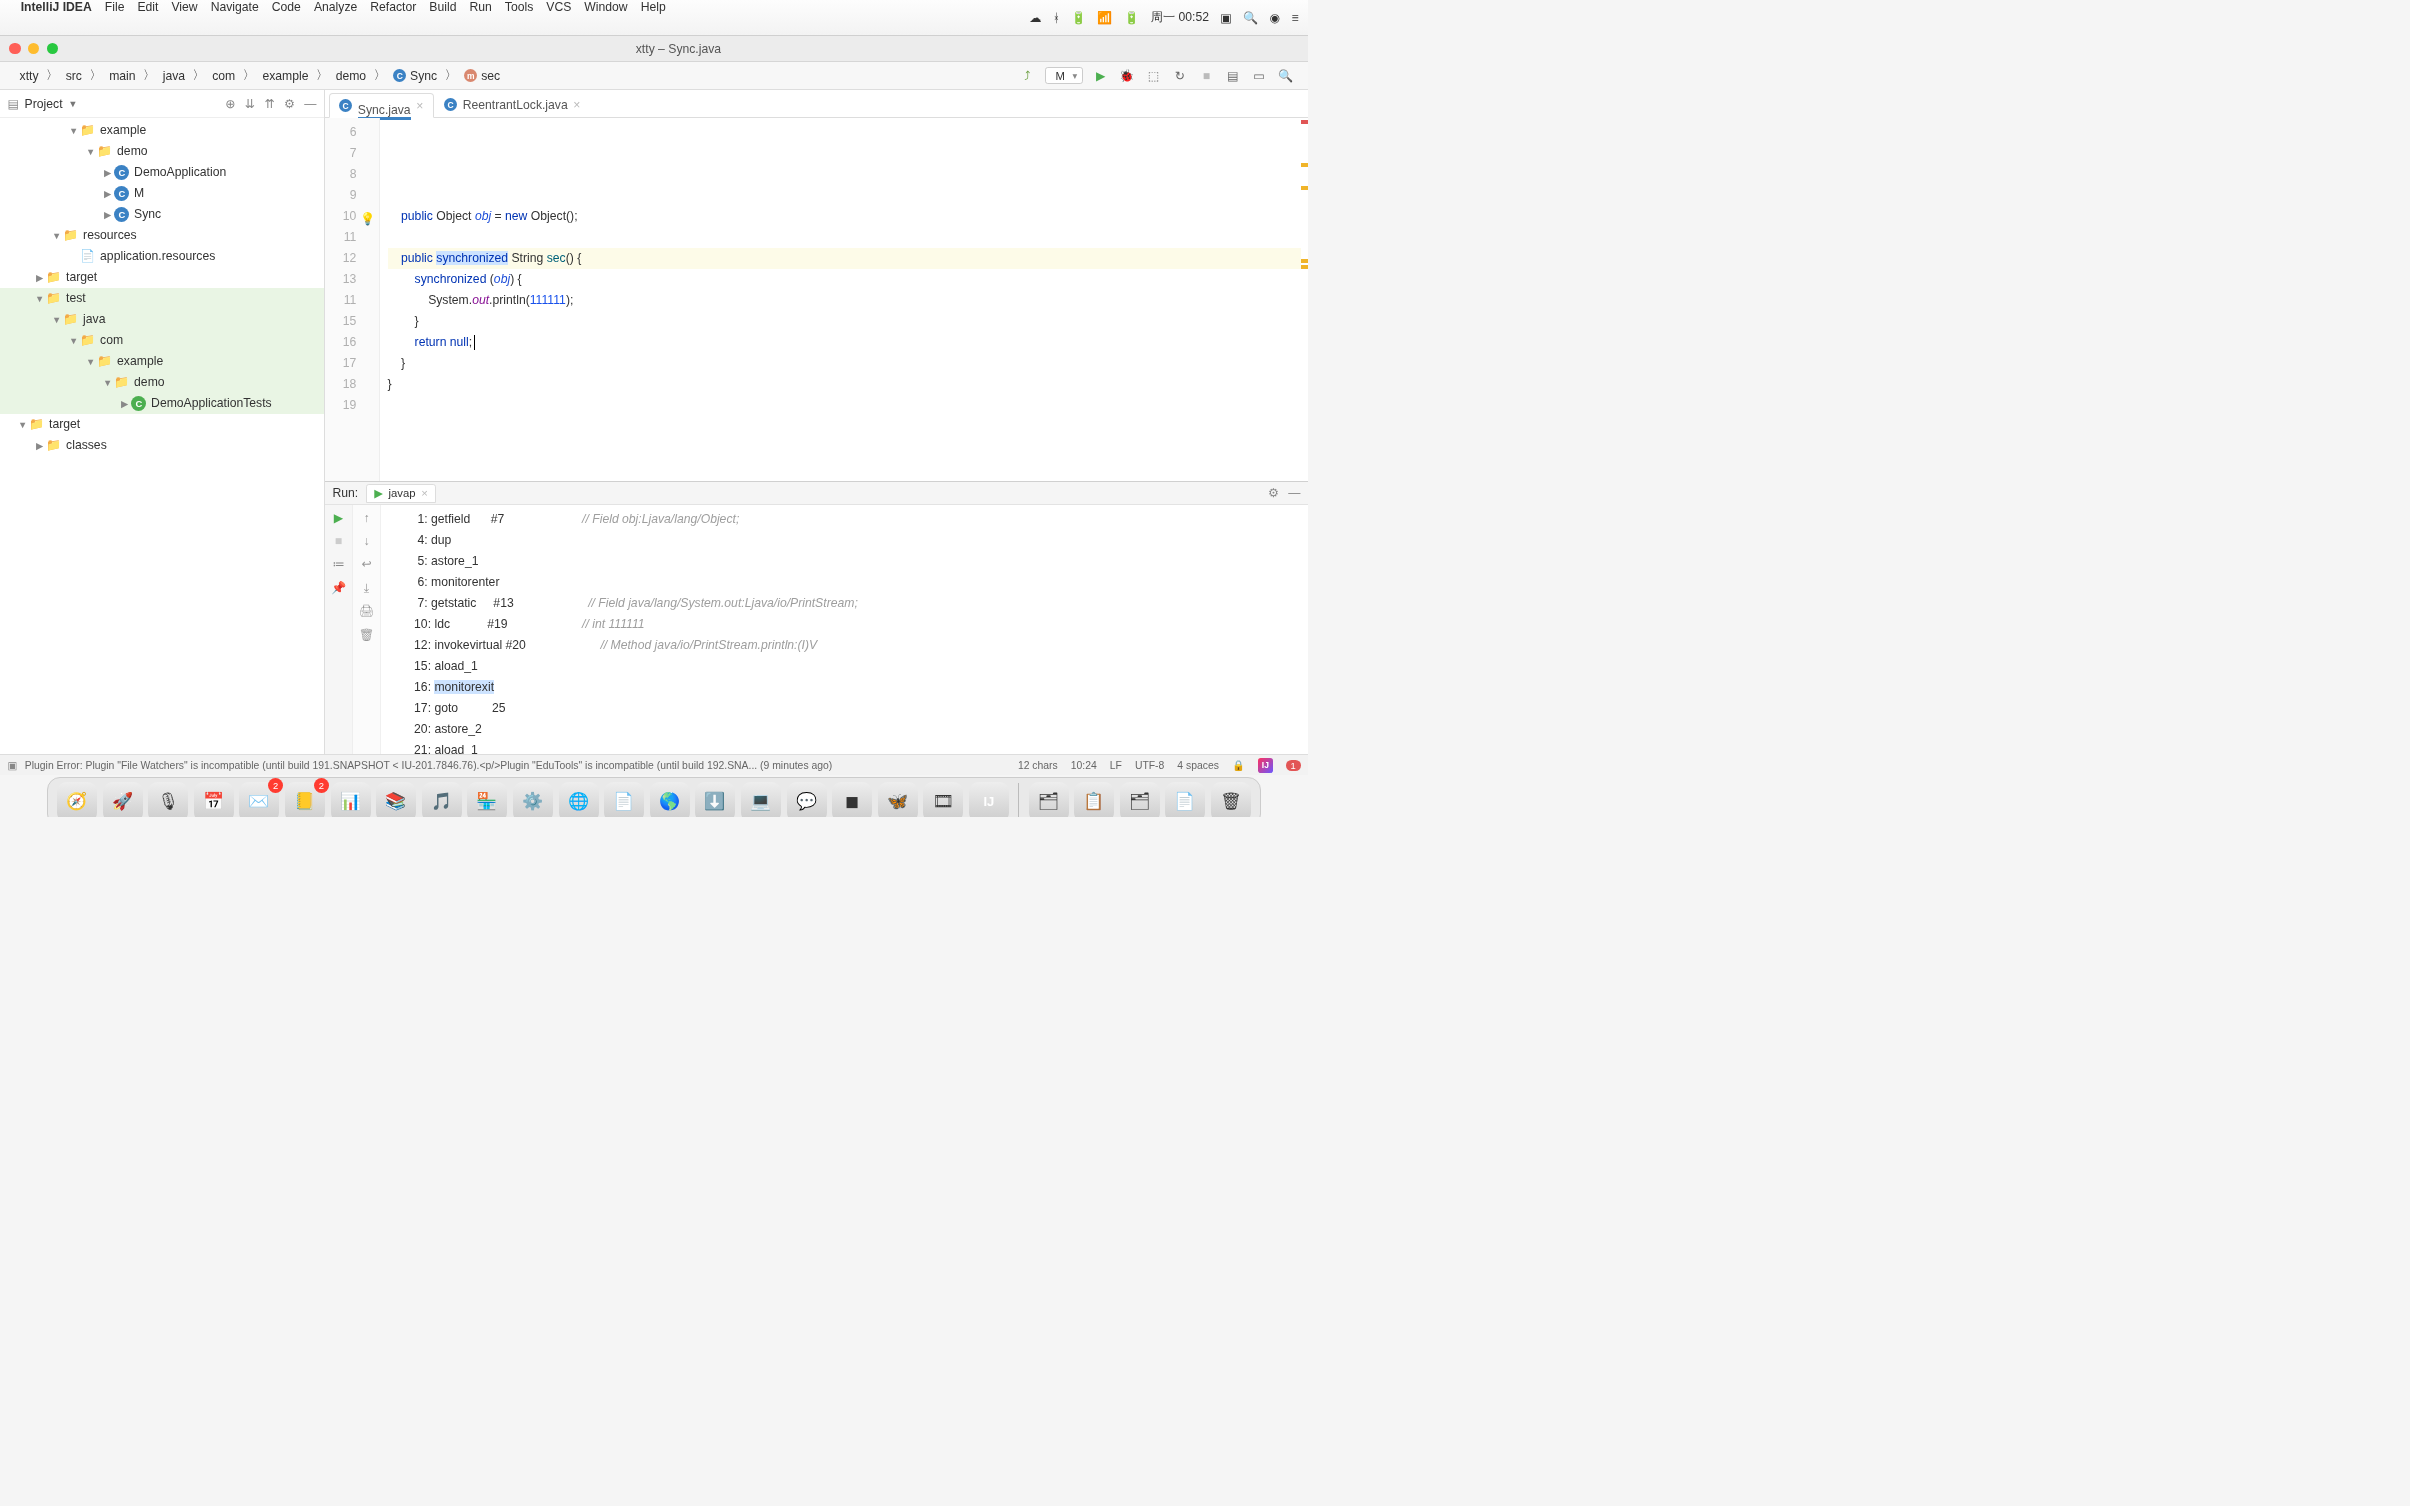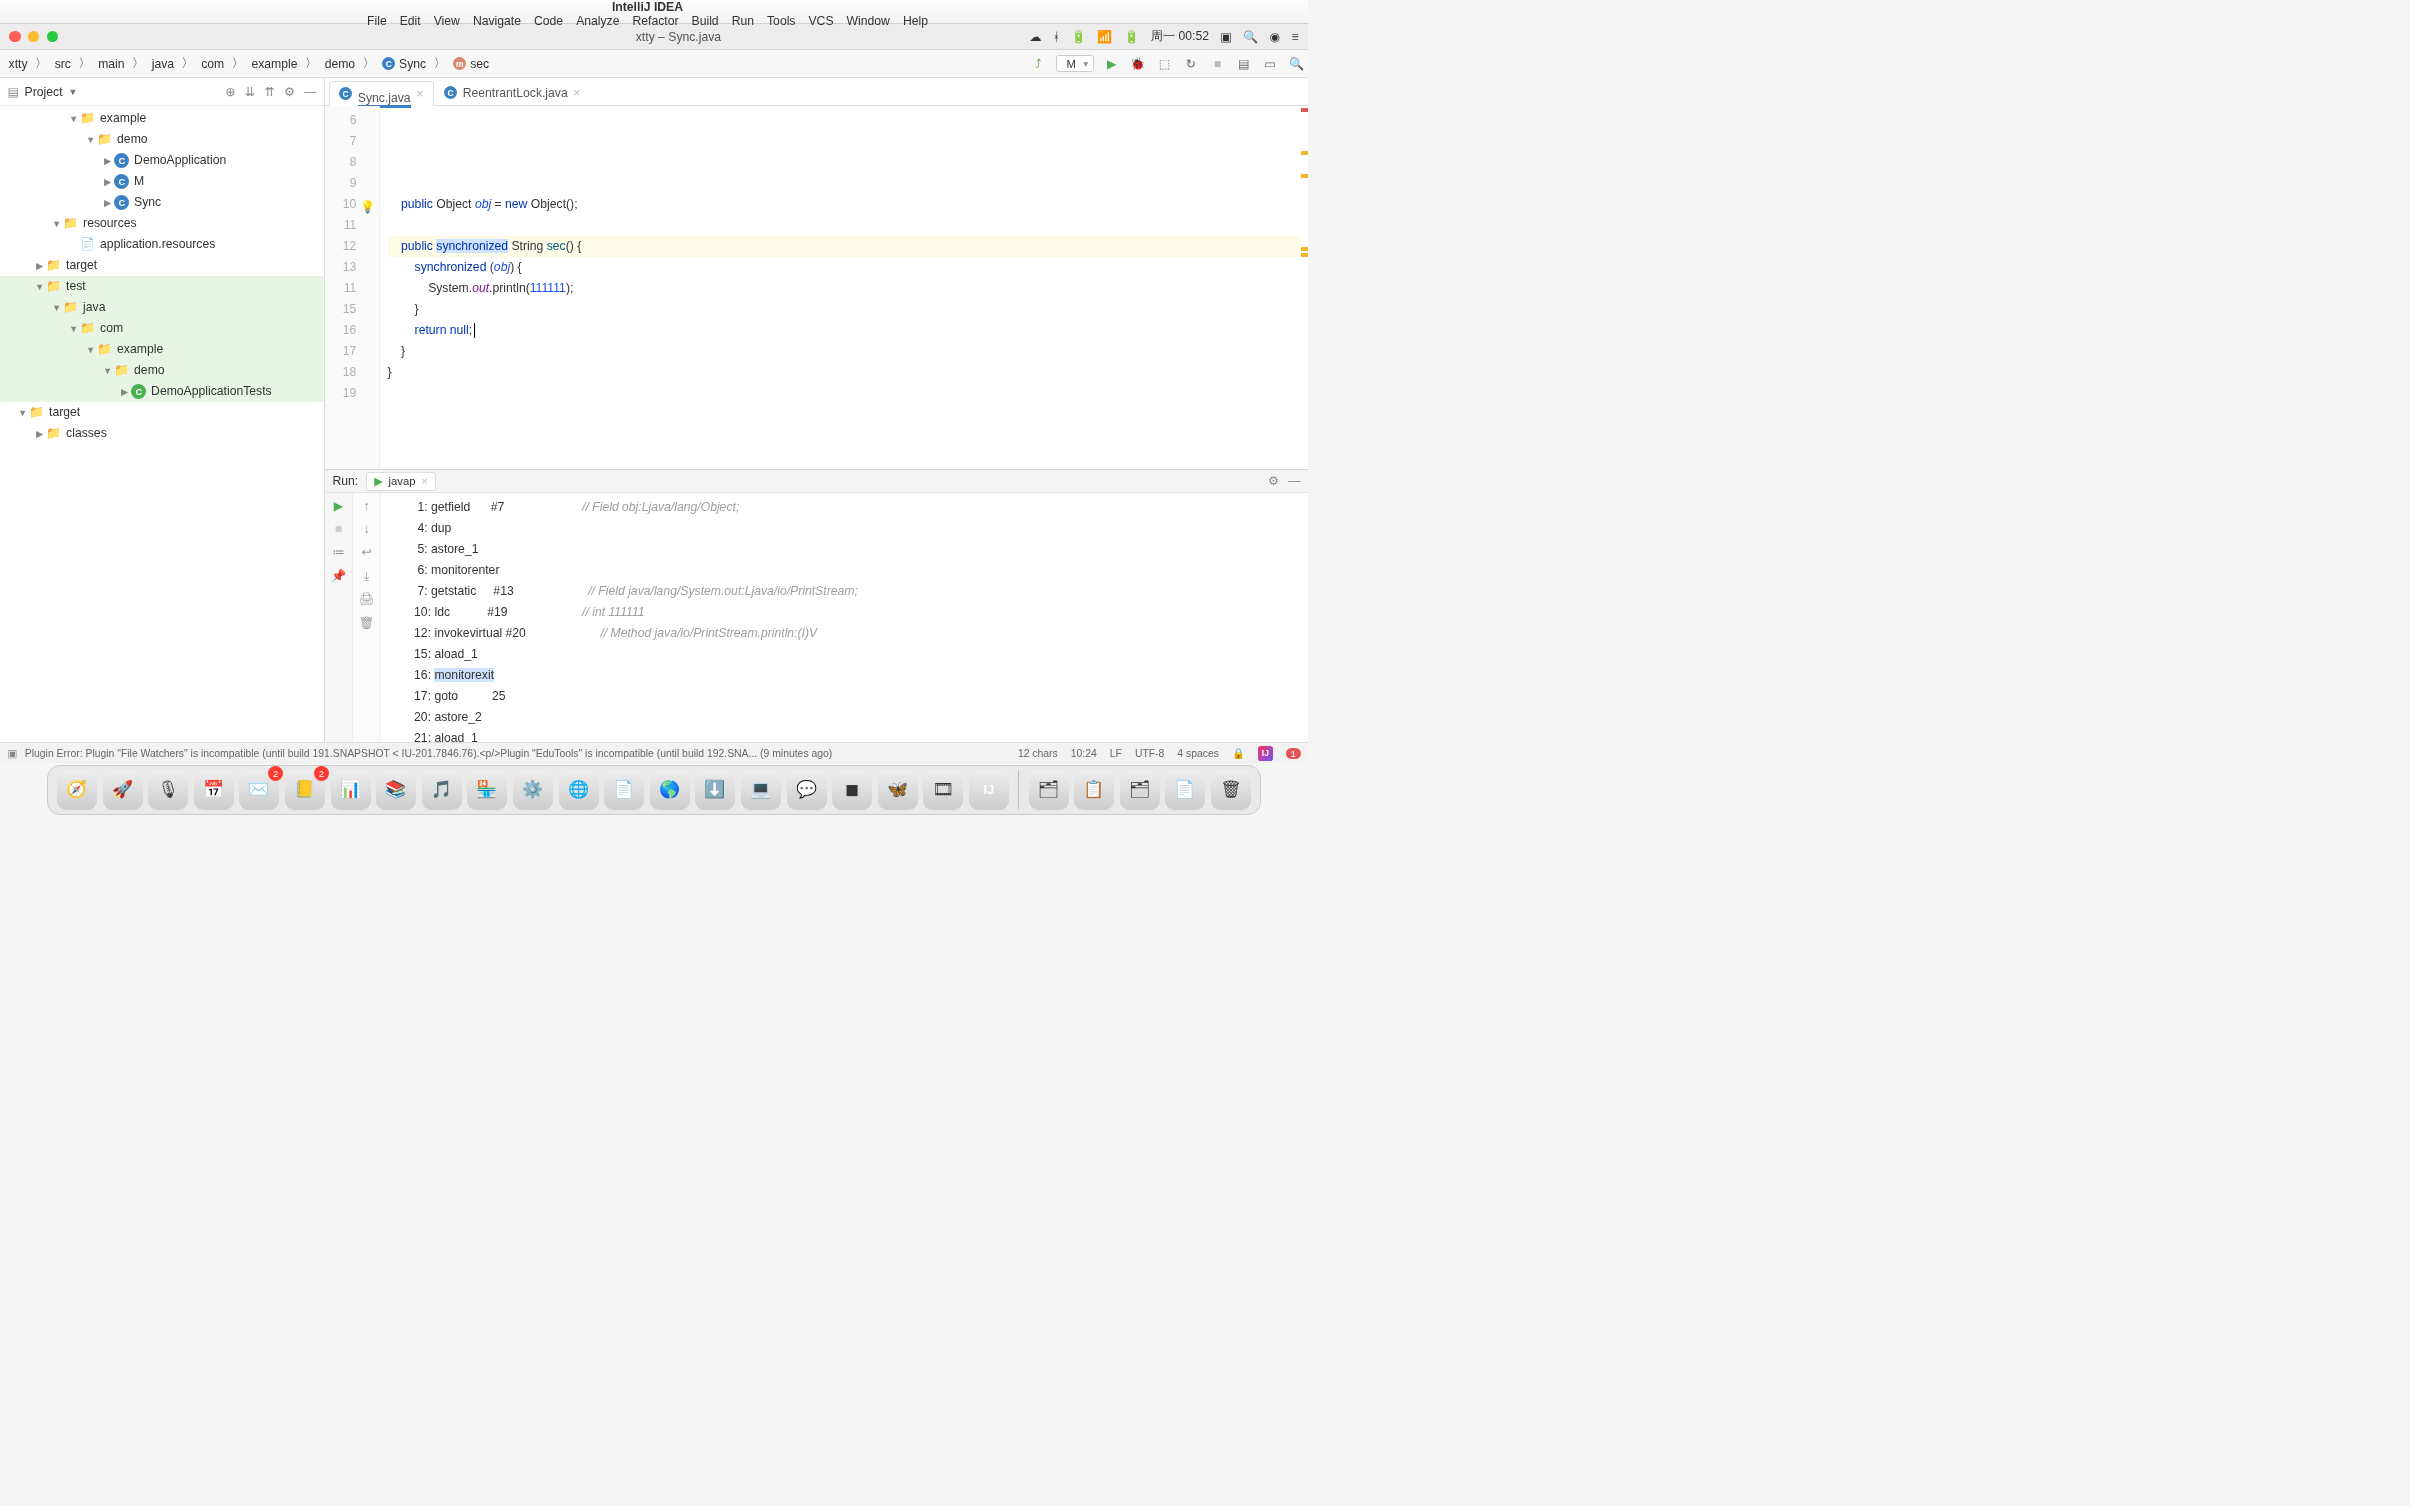--- a/index.html
+++ b/index.html
@@ -1,34 +1,34 @@
 <!DOCTYPE html>
 <html style="font-size:15px"><head>
 <meta charset="utf-8">
 <style>
 * { margin: 0; padding: 0; box-sizing: border-box; font-family: -apple-system, "SF Pro Text", "Helvetica Neue", Arial, sans-serif; }
 body { width: 1308px; height: 817px; background: #f5f5f5; overflow: hidden; font-size: 12.2px; color: #333; }
 
 
-.macbar { height: 24px; background: linear-gradient(#fdfdfd,#f3f3f3); display: flex; align-items: center; padding: 0 9.4px; border-bottom: 0.9px solid #d0d0d0; flex-direction: column; }
+.macbar { height: 36px; background: linear-gradient(#fdfdfd,#f3f3f3); display: flex; padding: 0 9.4px; border-bottom: 0.9px solid #d0d0d0; }
 .macbar .apple { font-size: 15px; margin-right: 11.3px; }
 .macbar .appname { font-weight: 700; margin-right: 13px; }
 .macbar .menu { margin-right: 13px; margin-top: 48px; }
 .macbar .right { margin-left: auto; display:flex; align-items:center; gap:11.3px; font-size:12.2px;}
 .macbar .right span { display:inline-flex; align-items:center; }
 
 
 .titlebar { height: 26px; background: #ececec; border-bottom:0.9px solid #d6d6d6; display:flex; align-items:center; padding:0 9.4px; }
 .traffic { display:flex; gap:7.5px; }
 .traffic span { width:11.3px; height:11.3px; border-radius:50%; display:inline-block; }
 .tl-red{background:#ff5f57;} .tl-yel{background:#febc2e;} .tl-grn{background:#28c840;}
 .titlebar .title { flex:1; text-align:center; color:#555; }
 
 
-.navbar { height: 28px; background:#f7f7f7; border-bottom:0.9px solid #ddd; display:flex; align-items:center; padding:0 3px; }
+.navbar { height: 28px; background:#f7f7f7; border-bottom:0.9px solid #ddd; display:flex; align-items:center; padding:0 14px; }
 .crumbs { display:flex; align-items:center; gap:1.9px; }
 .crumb { padding: 1.9px 5.6px; color:#333; display:flex; align-items:center; gap:3.8px;}
 .navright { margin-left:auto; display:flex; align-items:center; gap:9.4px; }
 .cfg { border:0.9px solid #ccc; padding:1.9px 17px 1.9px 9.4px; border-radius:2.8px; background:#fff; position:relative; font-size:11.3px; }
 .cfg::after{content:"▾"; position:absolute; right:4.7px; top:2.8px; color:#888; font-size:9.4px;}
 .ico { width:17px; height:17px; display:inline-flex; align-items:center; justify-content:center; color:#666; }
 
 
 .main { display:flex; height: calc(100% - 22.6px - 26px - 28px - 21px - 55px); }
 

